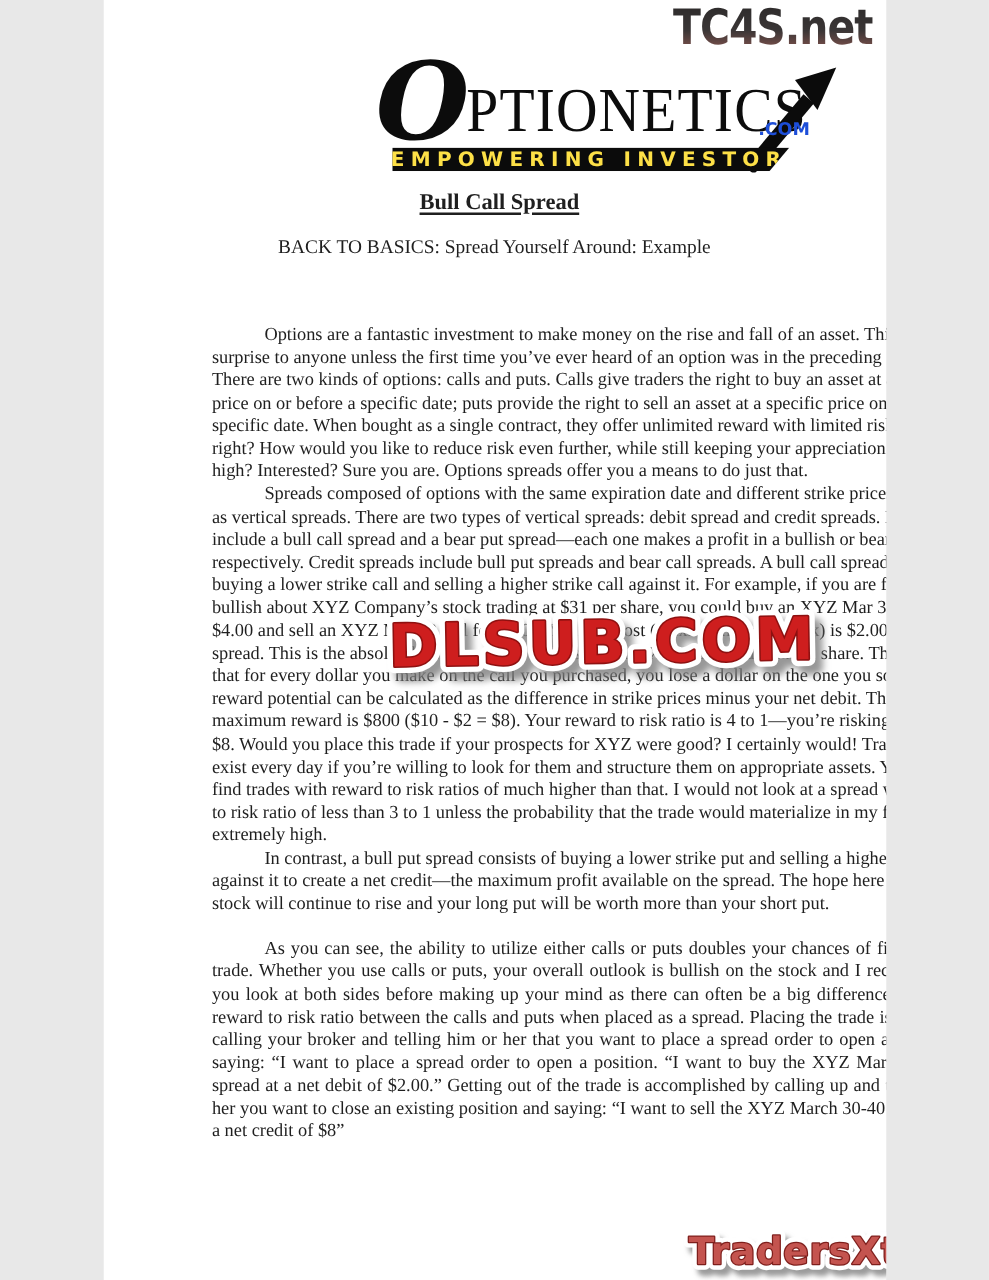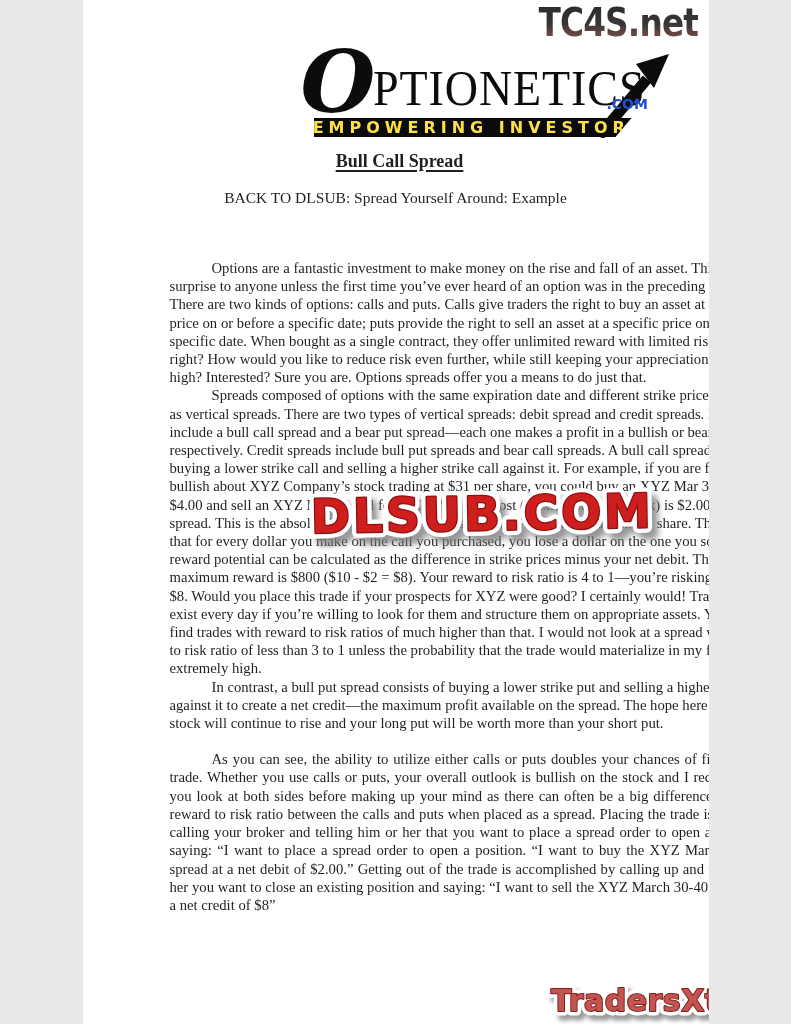--- a/index.html
+++ b/index.html
@@ -95,21 +95,21 @@
       <line x1="12" y1="84" x2="60" y2="27" stroke="#0b0b0b" stroke-width="11"></line>
       <polygon points="49,12 82,2 67,36" fill="#0b0b0b"></polygon>
     </svg>
     <div class="logo-bar">
       <span class="logo-tagline">EMPOWERING INVESTORS</span>
     </div>
     <span class="logo-com">.COM</span>
   </div>
 
   <h1 class="title">Bull Call Spread</h1>
-  <div class="subtitle">BACK TO DLSUB: Spread Yourself Around: Example</div>
+  <div class="subtitle">BACK TO BASICS: Spread Yourself Around: Example</div>
 
   <div class="body">
     <p>Options are a fantastic investment to make money on the rise and fall of an asset.  This is no surprise to anyone unless the first time you’ve ever heard of an option was in the preceding sentence.  There are two kinds of options: calls and puts. Calls give traders the right to buy an asset at a specific price on or before a specific date; puts provide the right to sell an asset at a specific price on or before a specific date.  When bought as a single contract, they offer unlimited reward with limited risk.  Not bad, right?  How would you like to reduce risk even further, while still keeping your appreciation potential high?  Interested?  Sure you are.  Options spreads offer you a means to do just that.</p>
     <p>Spreads composed of options with the same expiration date and different strike prices are known as vertical spreads.  There are two types of vertical spreads: debit spread and credit spreads. Debit spreads include a bull call spread and a bear put spread—each one makes a profit in a bullish or bearish market respectively. Credit spreads include bull put spreads and bear call spreads. A bull call spread involves buying a lower strike call and selling a higher strike call against it.  For example, if you are feeling quite bullish about XYZ Company’s stock trading at $31 per share, you could buy an XYZ Mar 30 call for $4.00 and sell an XYZ Mar 40 call for $2.00.  Your net cost (maximum limited risk) is $2.00, or $200 per spread.  This is the absolutely the most you can lose even if XYZ falls to a penny a share.   This is because that for every dollar you make on the call you purchased, you lose a dollar on the one you sold.  Your reward potential can be calculated as the difference in strike prices minus your net debit. Therefore your maximum reward is $800 ($10 - $2 = $8).  Your reward to risk ratio is 4 to 1—you’re risking $2 to make $8.  Would you place this trade if your prospects for XYZ were good? I certainly would!  Trades like this exist every day if you’re willing to look for them and structure them on appropriate assets.  You can often find trades with reward to risk ratios of much higher than that.  I would not look at a spread with a reward to risk ratio of less than 3 to 1 unless the probability that the trade would materialize in my favor was extremely high.</p>
     <p>In contrast, a bull put spread consists of buying a lower strike put and selling a higher strike put against it to create a net credit—the maximum profit available on the spread. The hope here is that the stock will continue to rise and your long put will be worth more than your short put.</p>
     <p class="last">As you can see, the ability to utilize either calls or puts doubles your chances of finding a great trade.   Whether you use calls or puts, your overall outlook is bullish on the stock and I recommend that you look at both sides before making up your mind as there can often be a big difference between the reward to risk ratio between the calls and puts when placed as a spread. Placing the trade is as simple as calling your broker and telling him or her that you want to place a spread order to open a position and saying: “I want to place a spread order to open a position. “I want to buy the XYZ March 30-40 call spread at a net debit of $2.00.”  Getting out of the trade is accomplished by calling up and telling him or her you want to close an existing position and saying: “I want to sell the XYZ March 30-40 call spread at a net credit of $8”</p>
   </div>
 
   <svg class="dlsub-svg" width="372" height="72" viewBox="0 0 372 72" aria-hidden="true">
     <g transform="rotate(-1 186 36)">

